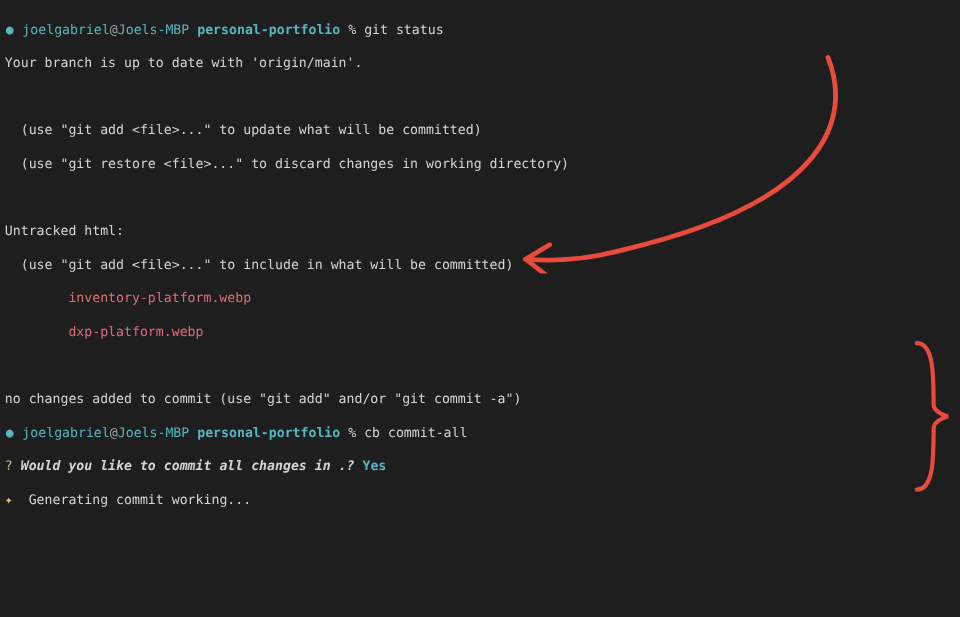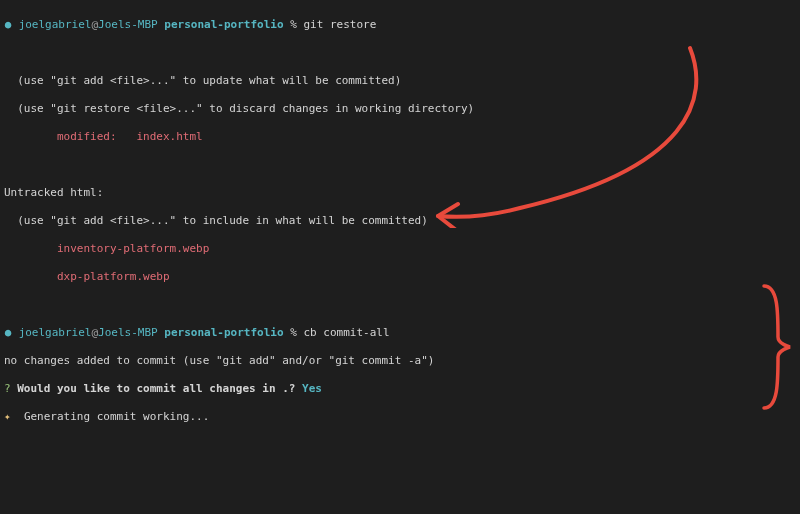--- a/index.html
+++ b/index.html
@@ -23,53 +23,53 @@
   .prompt-circle {
     display: inline-block;
     width: 8px;
     text-align: center;
   }
   .cyan { color: #56b6c2; font-weight: bold; }
   .teal { color: #56b6c2; }
   .green { color: #98c379; }
   .red { color: #e06c75; }
   .white { color: #d4d4d4; }
-  .bold { font-weight: bold; }
+  .bold { font-weight: bold; font-style: italic; }
   .dim { color: #a0a0a0; }
   .sparkle { color: #e5c07b; }
   .arrow-overlay {
     position: absolute;
     top: 38px;
     left: 430px;
     pointer-events: none;
   }
   .brace-overlay {
     position: absolute;
     top: 282px;
     left: 760px;
     pointer-events: none;
   }
 </style>
 </head>
 <body>
 
 <div class="terminal">
-<span class="line"><span class="prompt-circle teal">●</span> <span class="teal">joelgabriel</span><span class="dim">@</span><span class="teal">Joels-MBP</span> <span class="cyan">personal-portfolio</span> <span class="white">%</span> <span class="white">git restore</span></span>
+<span class="line"><span class="prompt-circle teal">●</span> <span class="teal">joelgabriel</span><span class="dim">@</span><span class="teal">Joels-MBP</span> <span class="cyan">personal-portfolio</span> <span class="white">%</span> <span class="white">git status</span></span>
+<span class="line white">Your branch is up to date with 'origin/main'.</span>
 <span class="line"> </span>
 <span class="line white">  (use "git add &lt;file&gt;..." to update what will be committed)</span>
 <span class="line white">  (use "git restore &lt;file&gt;..." to discard changes in working directory)</span>
-<span class="line"><span class="red">        modified:   </span><span class="red">index.html</span></span>
 <span class="line"> </span>
 <span class="line white">Untracked html:</span>
 <span class="line white">  (use "git add &lt;file&gt;..." to include in what will be committed)</span>
 <span class="line red">        inventory-platform.webp</span>
 <span class="line red">        dxp-platform.webp</span>
 <span class="line"> </span>
+<span class="line white">no changes added to commit (use "git add" and/or "git commit -a")</span>
 <span class="line"><span class="prompt-circle teal">●</span> <span class="teal">joelgabriel</span><span class="dim">@</span><span class="teal">Joels-MBP</span> <span class="cyan">personal-portfolio</span> <span class="white">%</span> <span class="white">cb commit-all</span></span>
-<span class="line white">no changes added to commit (use "git add" and/or "git commit -a")</span>
 <span class="line"><span class="green">?</span> <span class="white bold">Would you like to commit all changes in .?</span> <span class="cyan">Yes</span></span>
 <span class="line"><span class="sparkle">✦</span>  <span class="white">Generating commit working...</span></span>
 
 
 
 
 
 
 
 

